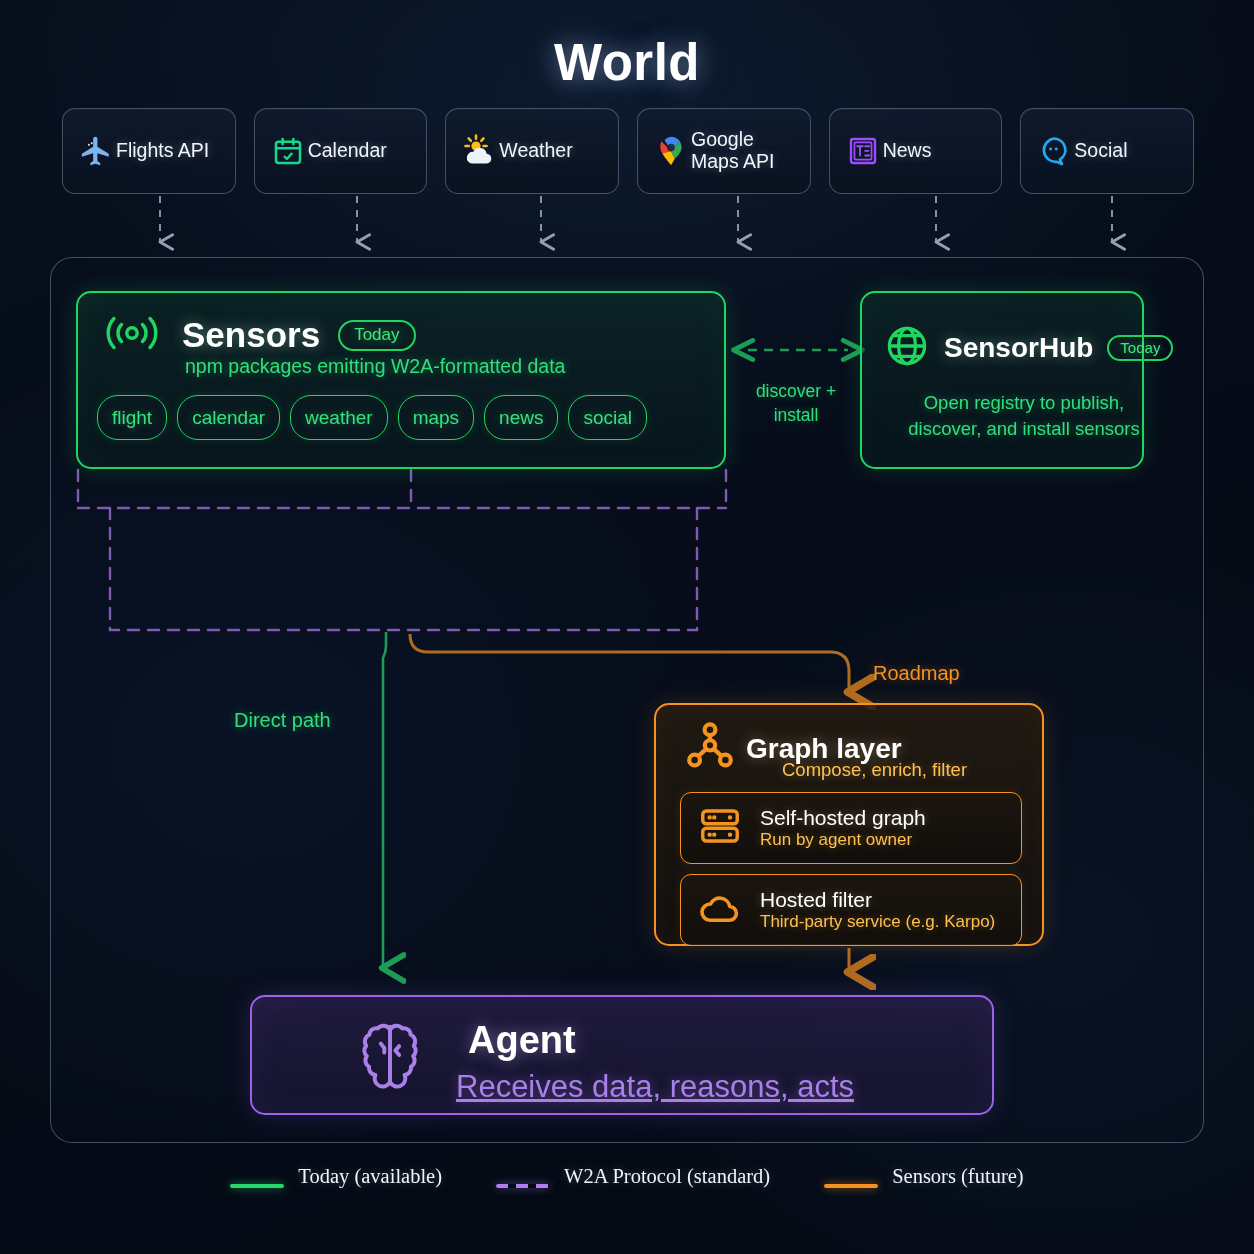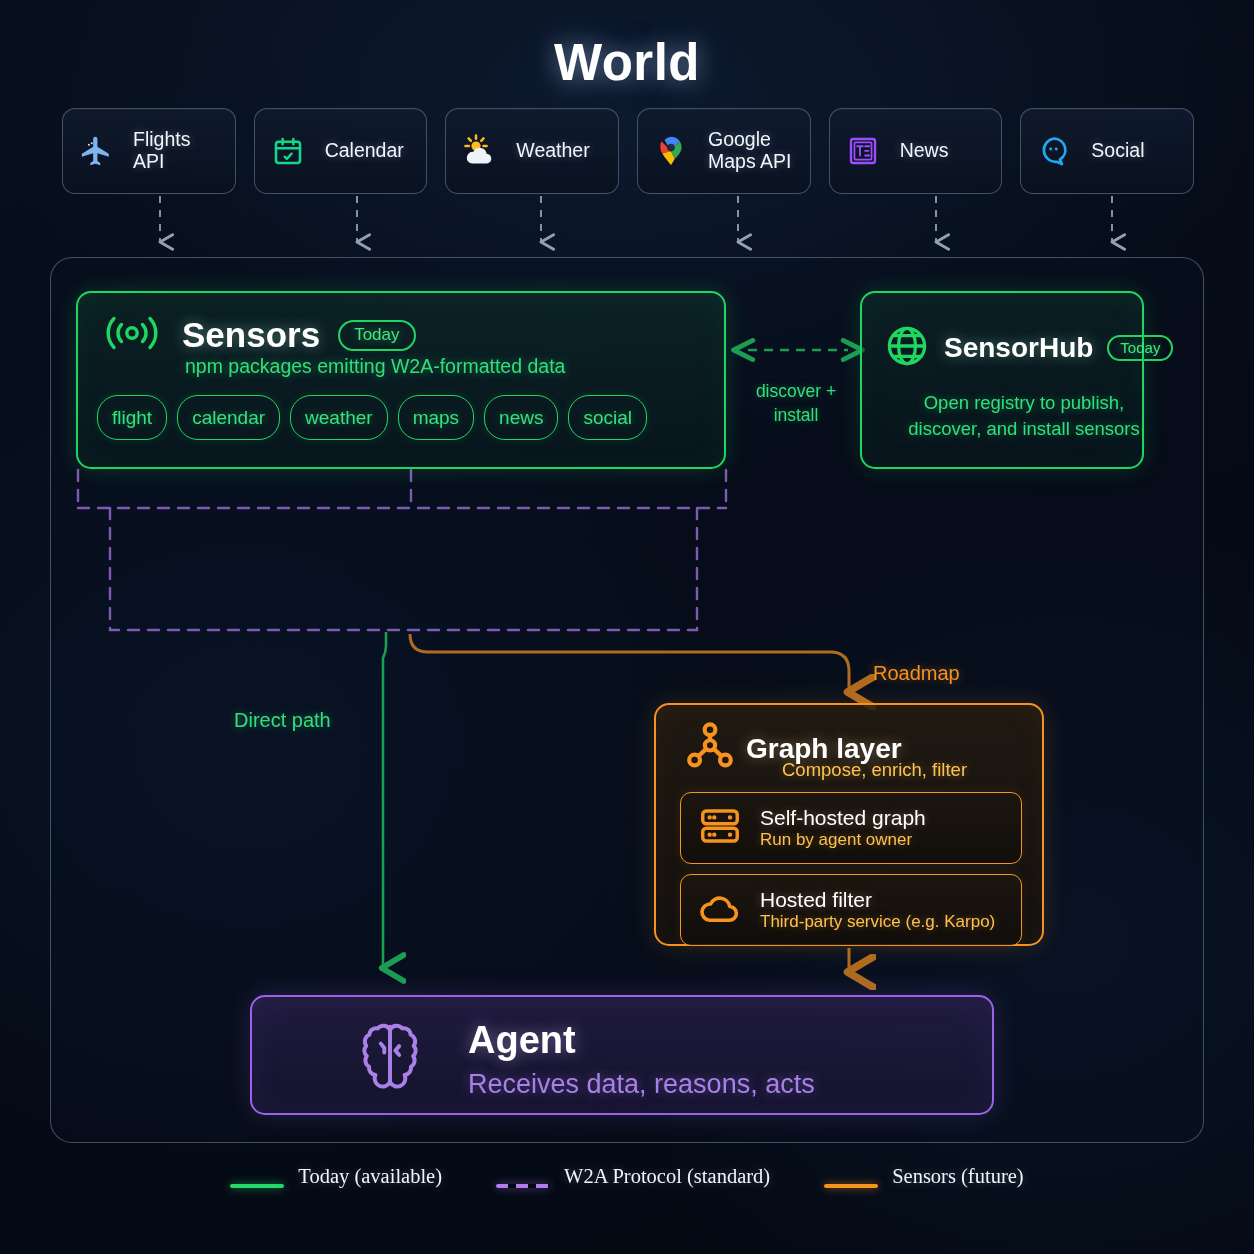--- a/index.html
+++ b/index.html
@@ -30,21 +30,21 @@
   }
 
   
   .sources { position: absolute; left: 62px; top: 108px; width: 1132px; height: 86px;
              display: flex; gap: 18px; }
   .src-chip {
     flex: 1 1 0;
     border: 1px solid rgba(150,170,200,0.40);
     border-radius: 13px;
     background: linear-gradient(180deg, rgba(16,27,46,0.85), rgba(10,18,32,0.9));
-    display: flex; align-items: center; gap: 18px;
+    display: flex; align-items: center; gap: 1px;
     padding: 16px 14px;
     box-shadow: inset 0 1px 0 rgba(255,255,255,0.04);
   }
   .src-label { color:#f2f5fa; font-size: 19.5px; line-height:1.12;
                text-shadow: 0 0 9px rgba(200,220,255,0.35); }
   .src-ico { width: 38px; height: 38px; flex: 0 0 38px; display:flex; align-items:center; justify-content:center; }
 
   
   .main-box {
     position: absolute; left: 50px; top: 257px; width: 1154px; height: 886px;
@@ -150,22 +150,22 @@
   
   .agent-box {
     position:absolute; left: 250px; top: 995px; width: 744px; height: 120px;
     border: 2px solid #9b63e8; border-radius: 15px;
     background: linear-gradient(180deg, rgba(33,28,64,0.92), rgba(22,20,48,0.88));
     box-shadow: 0 0 26px rgba(155,99,232,0.20), inset 0 0 34px rgba(120,80,200,0.10);
   }
   .agent-ico { position:absolute; left: 100px; top: 20px; }
   .agent-title { position:absolute; left: 216px; top: 22px; font-size: 38px; font-weight: bold; color:#fff;
                  text-shadow: 0 0 16px rgba(210,190,255,0.45); }
-  .agent-sub { position:absolute; left: 216px; top: 72px; font-size: 27px; color:#a97fe8;
-               text-shadow: 0 0 12px rgba(169,127,232,0.45); }
+  .agent-sub { position:absolute; left: 204px; top: 72px; font-size: 31px; color:#a97fe8;
+               text-shadow: 0 0 12px rgba(169,127,232,0.45); text-decoration: underline; }
 
   
   .legend { position:absolute; left:0; top: 1165px; width: 1254px;
             display:flex; justify-content:center; align-items:center; gap: 54px; }
   .lg-item { display:flex; align-items:flex-end; gap: 14px; font-family: Liberation Serif, serif; }
   .lg-text { font-size: 20.5px; color:#f1f4fa; text-shadow: 0 0 10px rgba(200,220,255,0.3); }
   .lg-solid-green { width: 54px; height: 4px; background:#24d96a; border-radius:2px;
                     box-shadow: 0 0 9px rgba(36,217,106,0.6); }
   .lg-solid-orange { width: 54px; height: 4px; background:#f6921e; border-radius:2px;
                      box-shadow: 0 0 9px rgba(246,146,30,0.6); }

